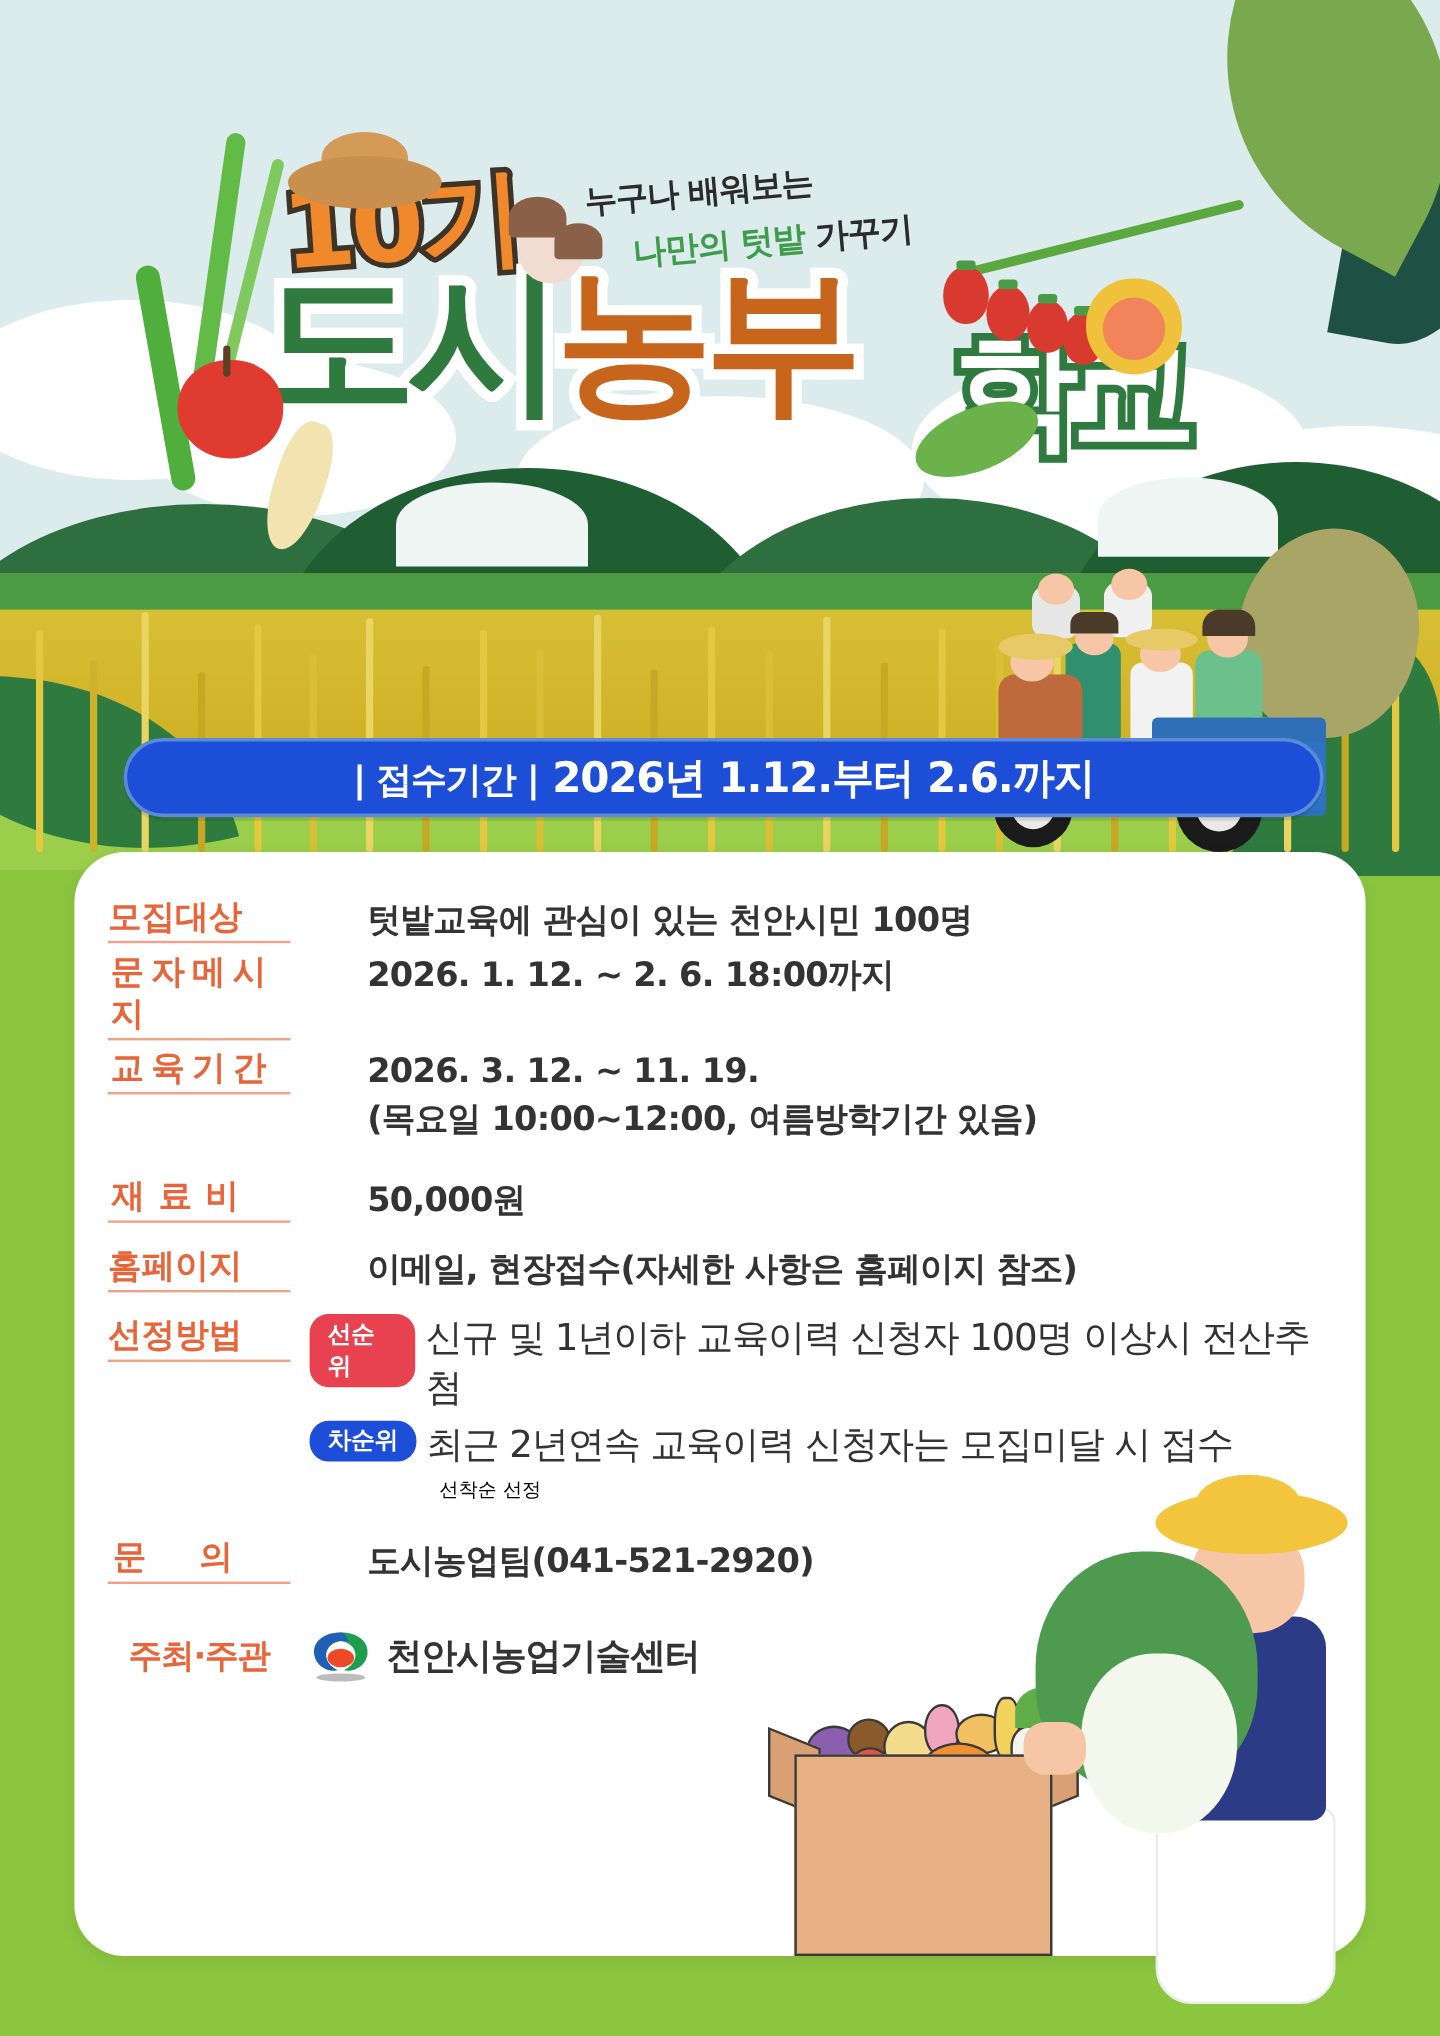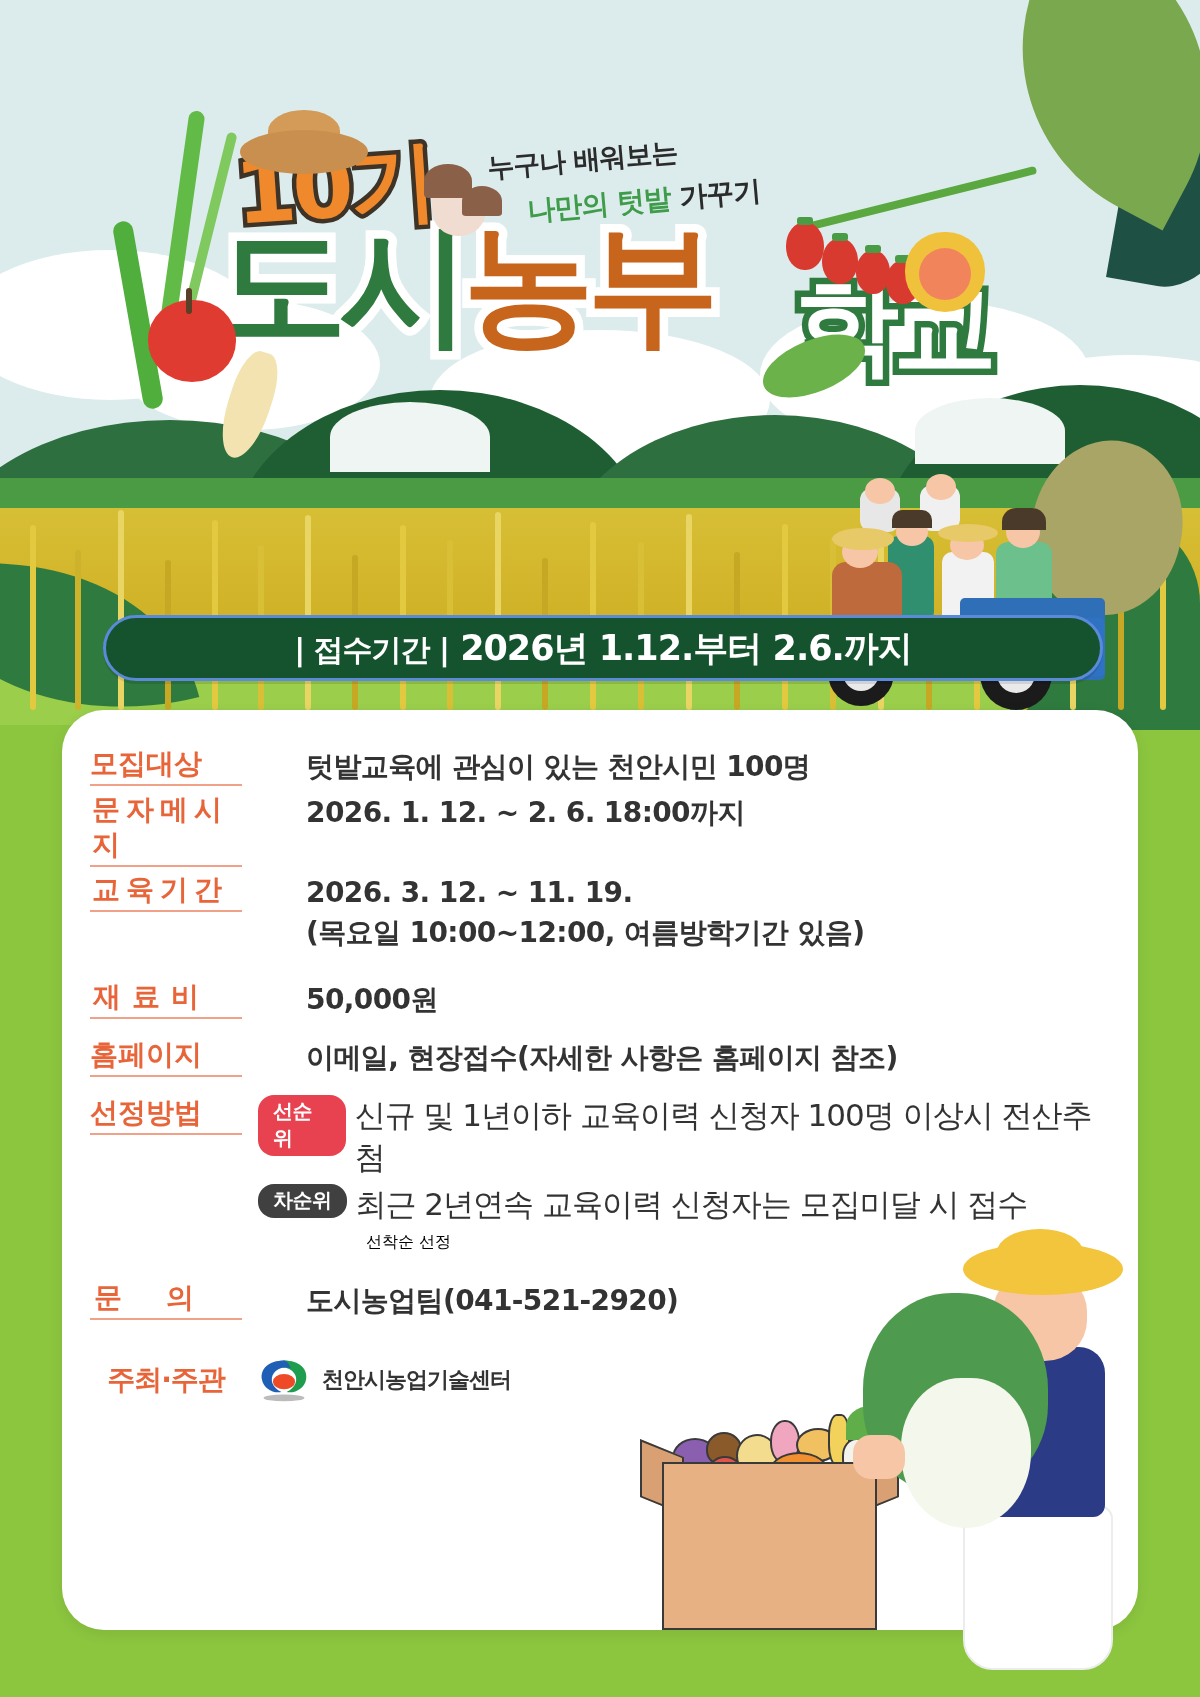--- a/index.html
+++ b/index.html
@@ -35,21 +35,21 @@
 
   
   .greenbase {
     position:absolute; left:0; top:660px; width:1200px; height:1037px;
     background:#8cc63f;
   }
 
   
   .banner {
     position:absolute; left:103px; top:615px; width:1000px; height:66px;
-    background:#14532d; border-radius:33px;
+    background:#1d4ed8; border-radius:33px;
     border:3px solid #5a8ad8;
     display:flex; align-items:center; justify-content:center;
     z-index:30;
     box-shadow:0 3px 0 rgba(0,0,0,.10);
   }
   .banner-text {
     color:#fff; font-size:35px; font-weight:bold; letter-spacing:-1px;
     white-space:nowrap;
   }
   .banner-label { font-size:30px; }
@@ -115,33 +115,33 @@
   .rvalue .line { display:block; white-space:nowrap;margin-left:48px; }
   .gap { height:22px; }
   .gapsm { height:12px; }
 
   .badge {
     display:inline-block; color:#fff; font-size:20px; font-weight:bold;
     border-radius:16px; padding:3px 15px 4px; margin-right:9px;
     vertical-align:3px; letter-spacing:-.5px;
   }
   .badge-1 { background:#e8414f; }
-  .badge-2 { background:#404040; }
+  .badge-2 { background:#1d4ed8; }
   .selline { display:flex; align-items:flex-start; margin-bottom:6px; }
   .selline .txt { font-size:31px; font-weight:400; color:#333; letter-spacing:-1px; line-height:1.35; }
   .selindent { padding-left:108px; }
 
   
   .hostrow { display:flex; align-items:center; margin-top:36px; }
   .hostlabel {
     width:152px; min-width:152px; color:#e8653a; font-size:28px; font-weight:bold;
     margin-right:16px; text-align:center; letter-spacing:-1px;
   }
   .logo { width:52px; height:46px; position:relative; margin-right:12px; }
-  .hostname { font-size:22px; font-weight:600; color:#333; letter-spacing:-1px; }
+  .hostname { font-size:30px; font-weight:600; color:#333; letter-spacing:-1px; }
 
   
   .leaf-tr {
     position:absolute; right:-30px; top:-40px; width:230px; height:230px;
     background:#7aa84f; border-radius:0 78% 0 78%;
     transform:rotate(28deg); z-index:5;
   }
   .leaf-tr2 {
     position:absolute; right:-55px; top:60px; width:130px; height:230px;
     background:#1f5044; border-radius:60% 0 60% 0;

